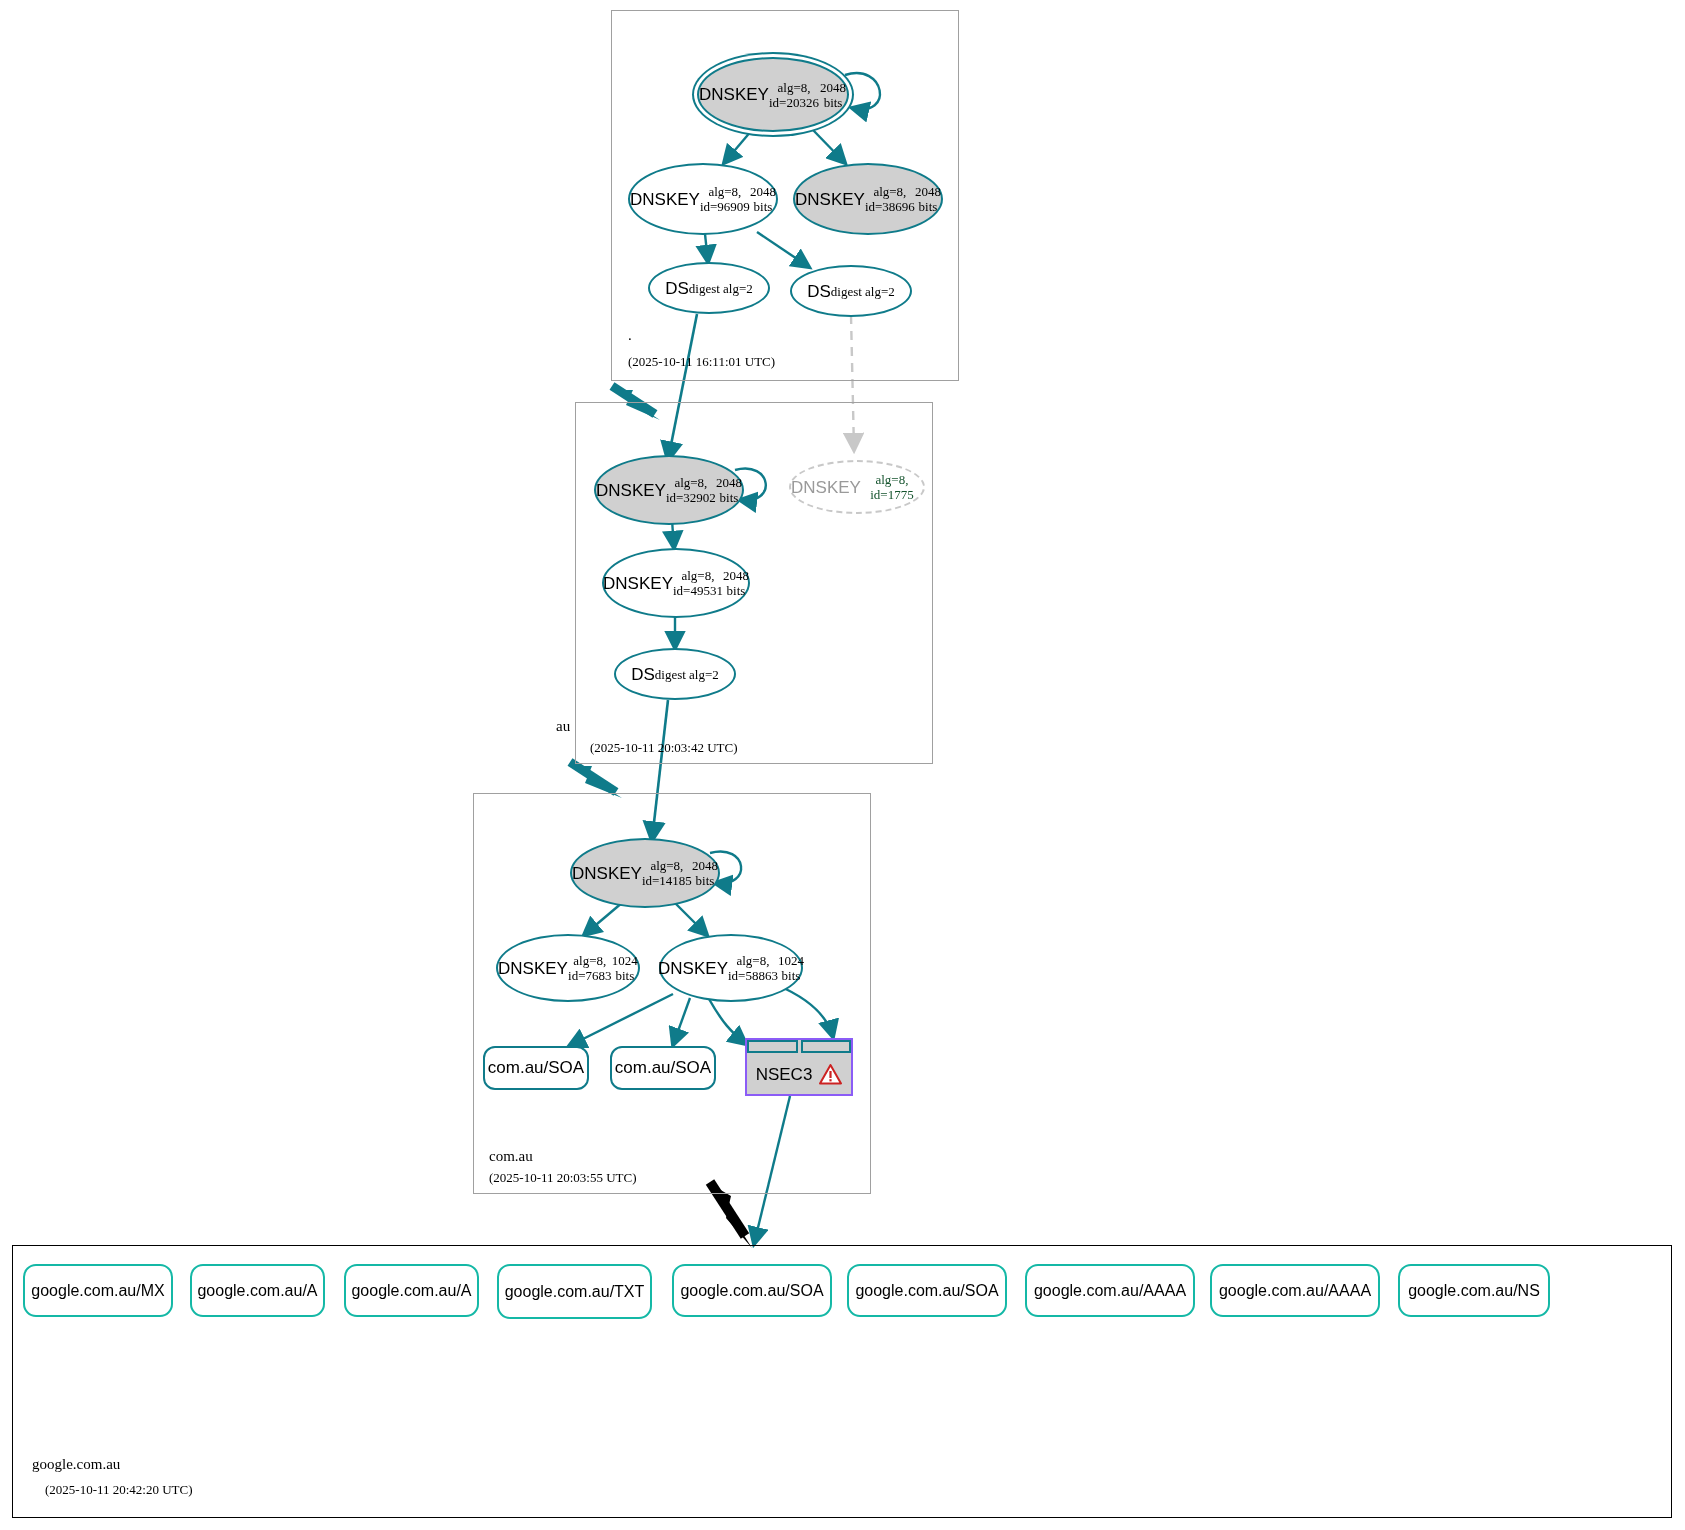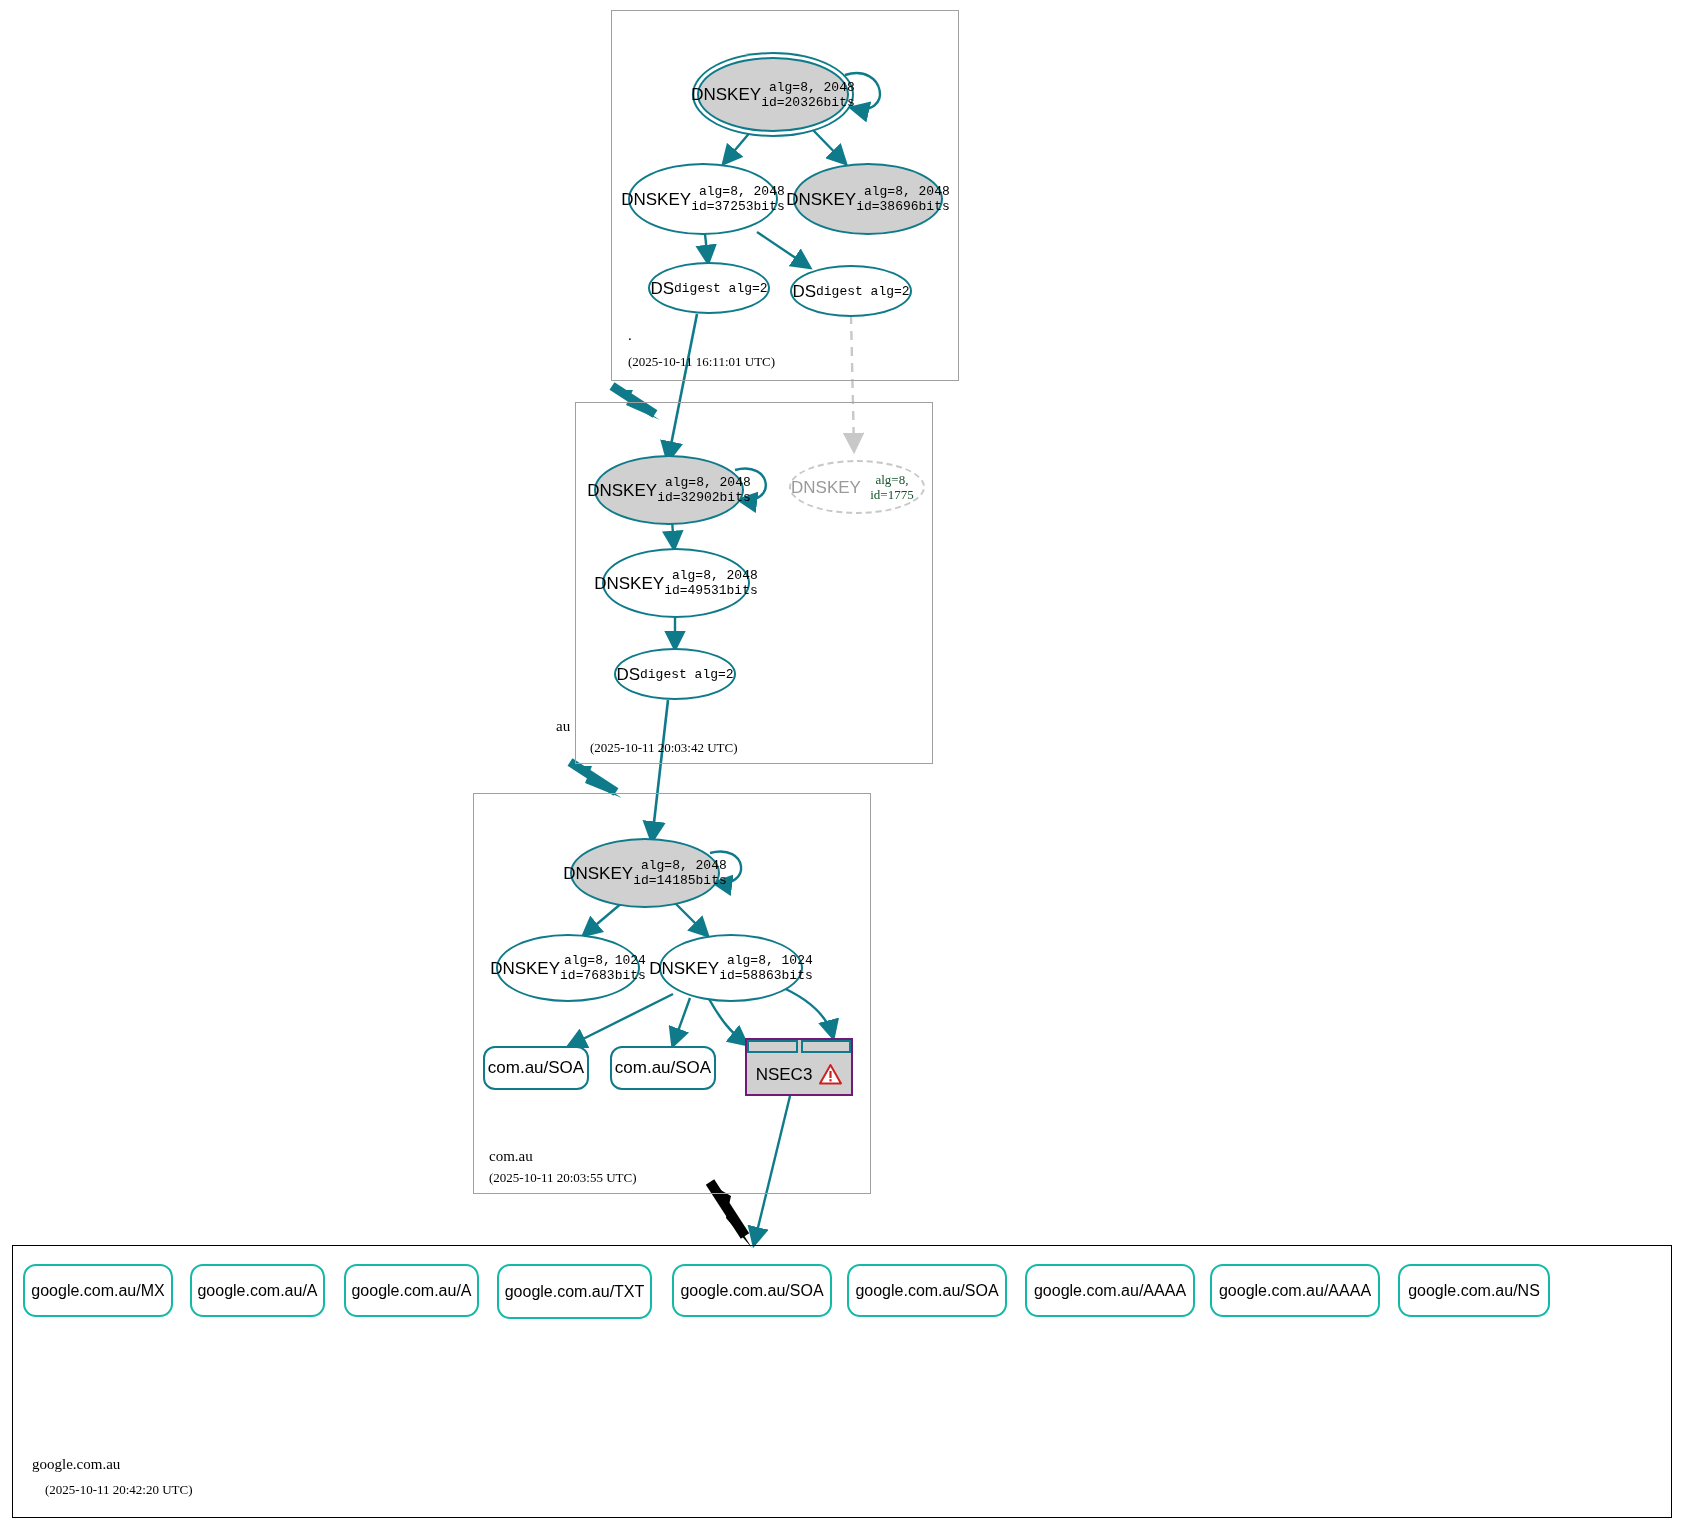--- a/index.html
+++ b/index.html
@@ -10,30 +10,30 @@
   .zlabel{position:absolute;font-family:"Liberation Serif",serif;color:#000;white-space:nowrap;}
   .zname{font-size:15px;}
   .zdate{font-size:13px;}
   .node{position:absolute;box-sizing:border-box;display:flex;flex-direction:row;
         align-items:center;justify-content:center;text-align:center;color:#000;}
   .ell{border:2px solid #0f7b8a;border-radius:50%;background:#ffffff;}
   .ell.gray{background:#d0d0d0;}
   .ell.dashed{border:2px dashed #c8c8c8;background:#ffffff;}
   .ell.ksk{box-shadow:0 0 0 3px #ffffff,0 0 0 5px #0f7b8a;}
   .t1{font-family:"Liberation Sans",sans-serif;font-size:17px;line-height:19px;}
-  .t2{font-family:Liberation Mono, monospace;font-size:13px;line-height:15px;}
+  .t2{font-family:Liberation Serif, serif;font-size:13px;line-height:15px;}
   .t2d{font-family:Liberation Serif, serif;font-size:13px;line-height:15px;color:#14532d;}
   .t1d{font-family:"Liberation Sans",sans-serif;font-size:17px;line-height:19px;color:#9a9a9a;}
   .rrbox{position:absolute;border:2px solid #0f7b8a;border-radius:12px;background:#ffffff;
          display:flex;align-items:center;justify-content:center;font-family:"Liberation Sans",sans-serif;
          font-size:17px;color:#000;box-sizing:border-box;}
   .leafbox{position:absolute;border:2px solid #14b8a6;border-radius:13px;background:#ffffff;
            display:flex;align-items:center;justify-content:center;
            font-family:"Liberation Sans",sans-serif;font-size:16px;color:#000;box-sizing:border-box;}
-  .nsec3{position:absolute;box-sizing:border-box;border:2px solid #701a75;background:#d0d0d0;}
+  .nsec3{position:absolute;box-sizing:border-box;border:2px solid #8b5cf6;background:#d0d0d0;}
   .nsec3 .hdr{position:absolute;left:0;top:0;width:100%;height:13px;display:flex;gap:3px;}
   .nsec3 .hdr span{flex:1;background:#d0d0d0;border:2px solid #0f7b8a;box-sizing:border-box;}
   .nsec3 .body{position:absolute;left:0;top:15px;width:100%;height:calc(100% - 15px);
                display:flex;align-items:center;justify-content:center;gap:7px;
                font-family:"Liberation Sans",sans-serif;font-size:17px;color:#000;}
   .warn{display:inline-block;width:23px;height:21px;position:relative;}
 </style>
 </head>
 <body>
 
@@ -108,21 +108,21 @@
   <div class="zlabel zdate" style="left:628px;top:354px;">(2025-10-11 16:11:01 UTC)</div>
 
   <div class="node ell gray ksk" style="left:697px;top:57px;width:152px;height:75px;">
     <div class="t1">DNSKEY</div>
     <div class="t2">alg=8, id=20326</div>
     <div class="t2">2048 bits</div>
   </div>
 
   <div class="node ell" style="left:628px;top:163px;width:150px;height:72px;">
     <div class="t1">DNSKEY</div>
-    <div class="t2">alg=8, id=37253</div>
+    <div class="t2">alg=8, id=96909</div>
     <div class="t2">2048 bits</div>
   </div>
 
   <div class="node ell gray" style="left:793px;top:163px;width:150px;height:72px;">
     <div class="t1">DNSKEY</div>
     <div class="t2">alg=8, id=38696</div>
     <div class="t2">2048 bits</div>
   </div>
 
   <div class="node ell" style="left:648px;top:262px;width:122px;height:52px;">

